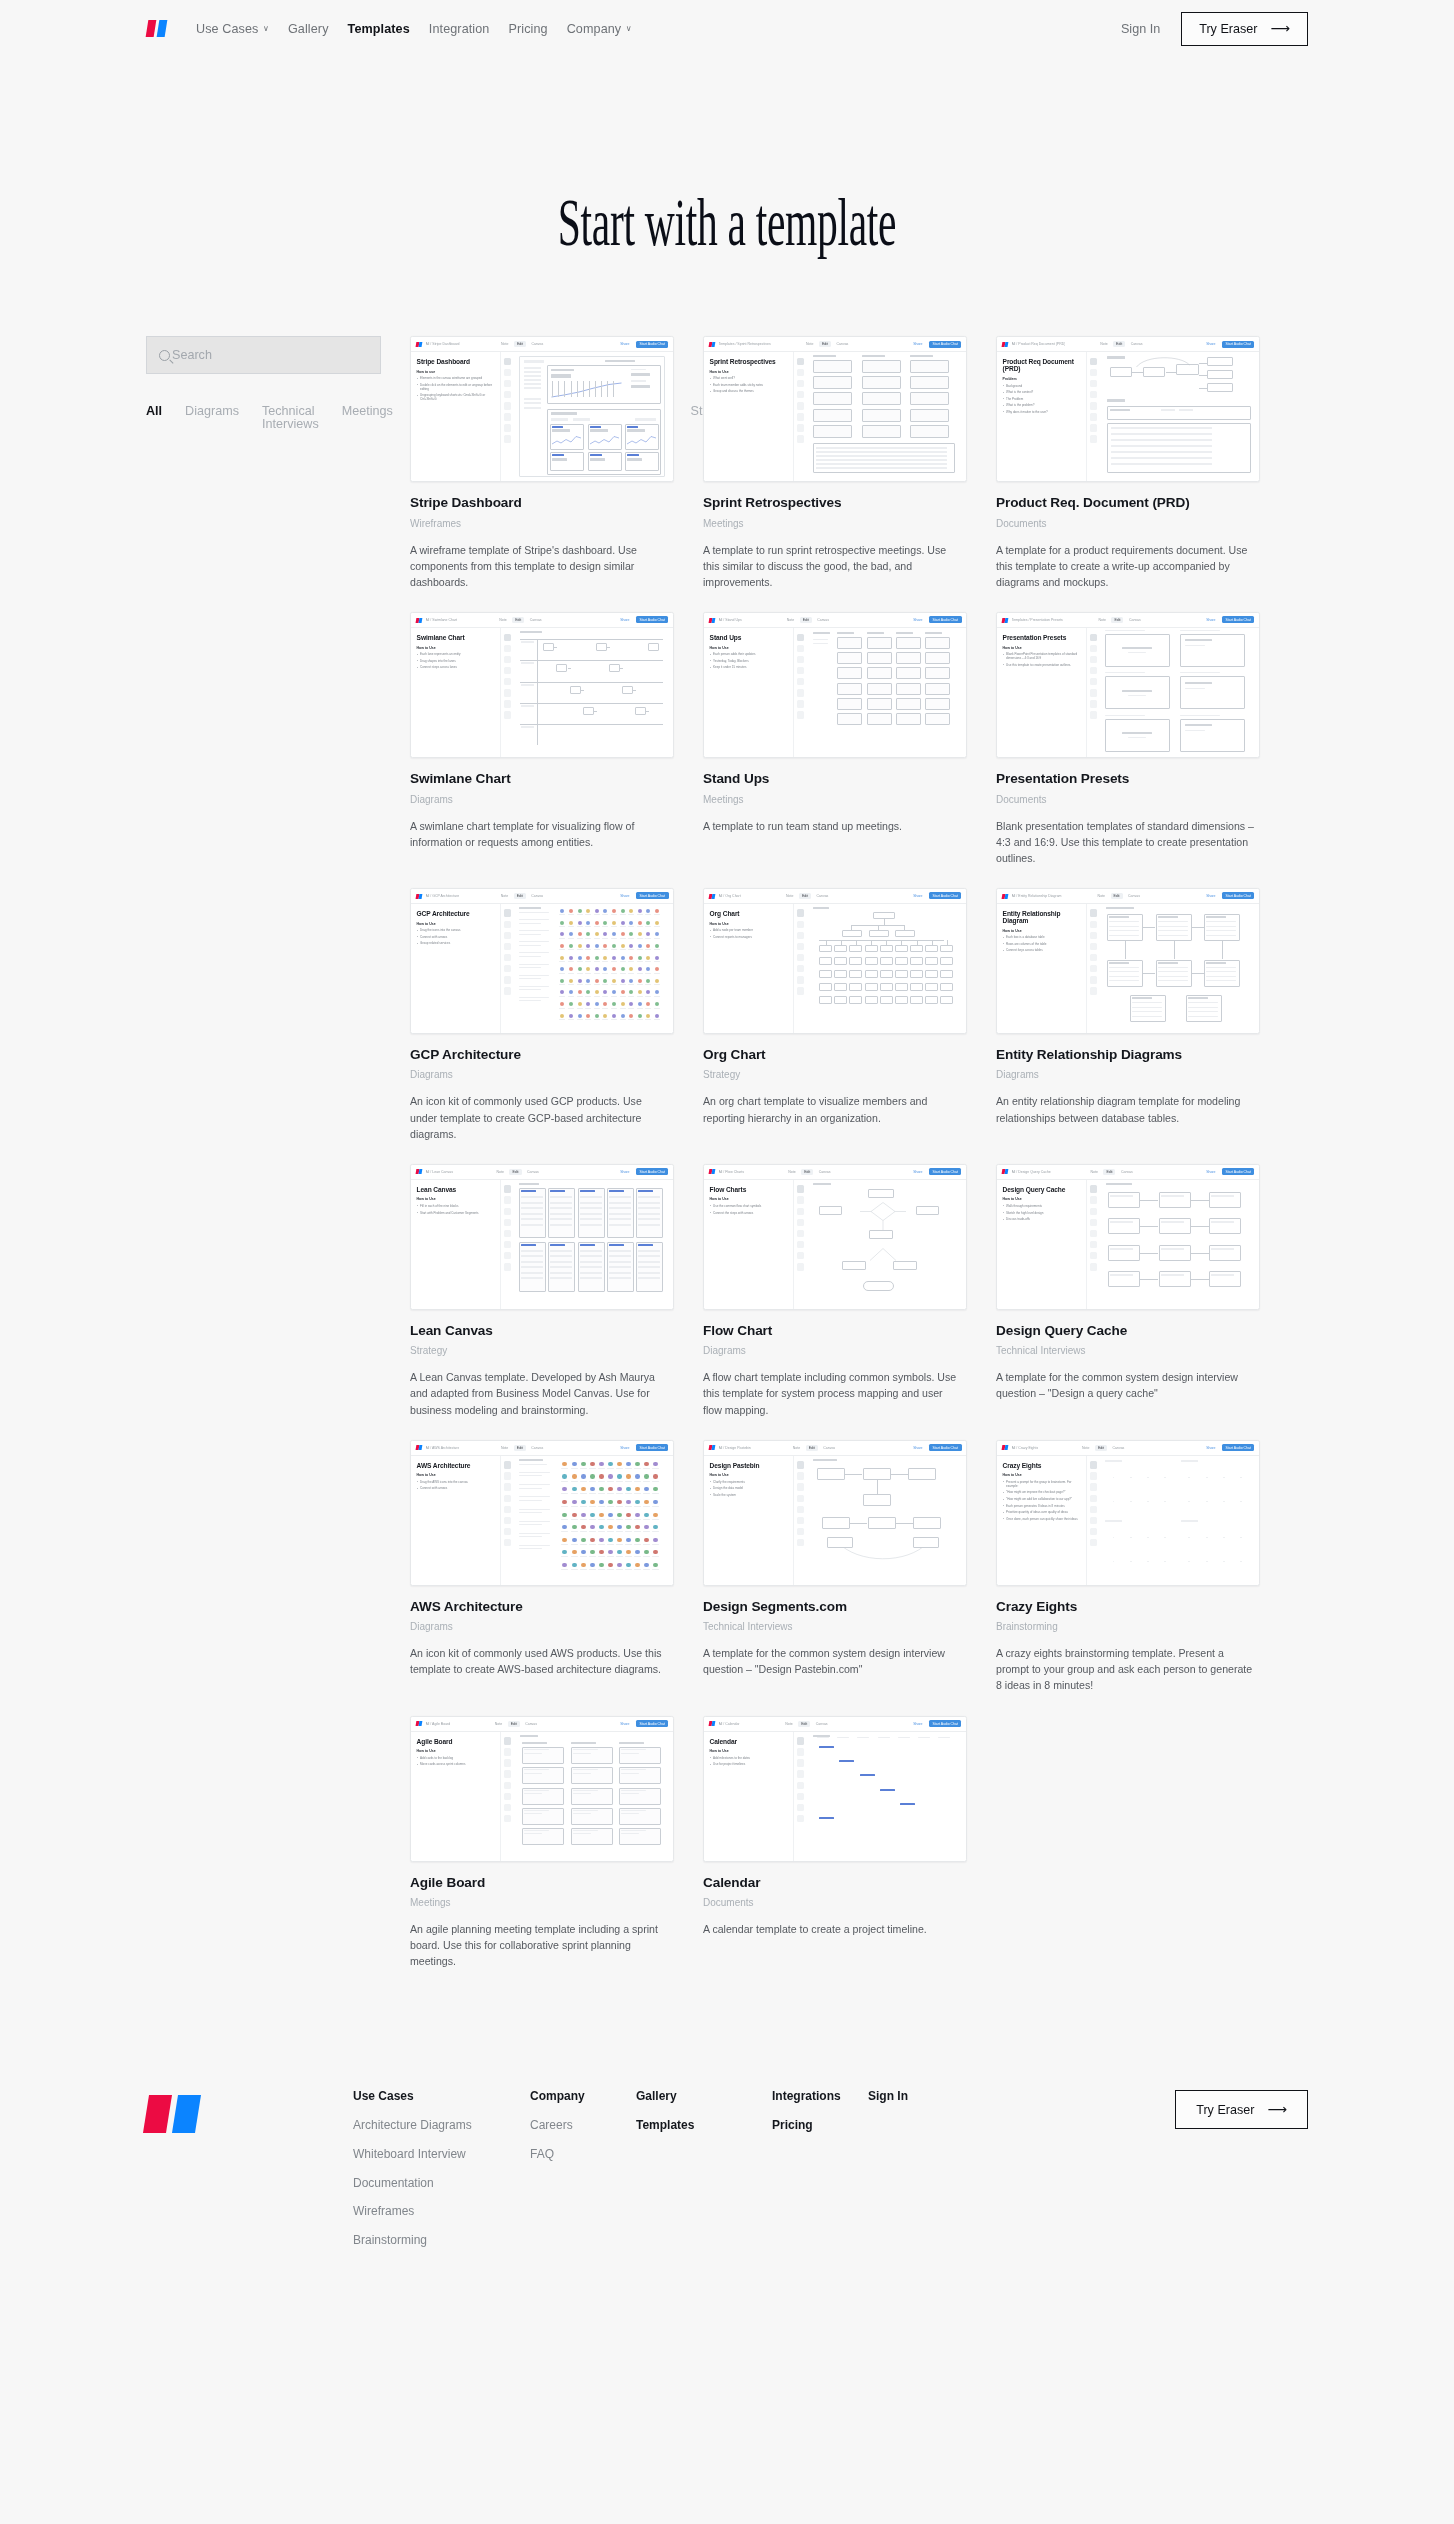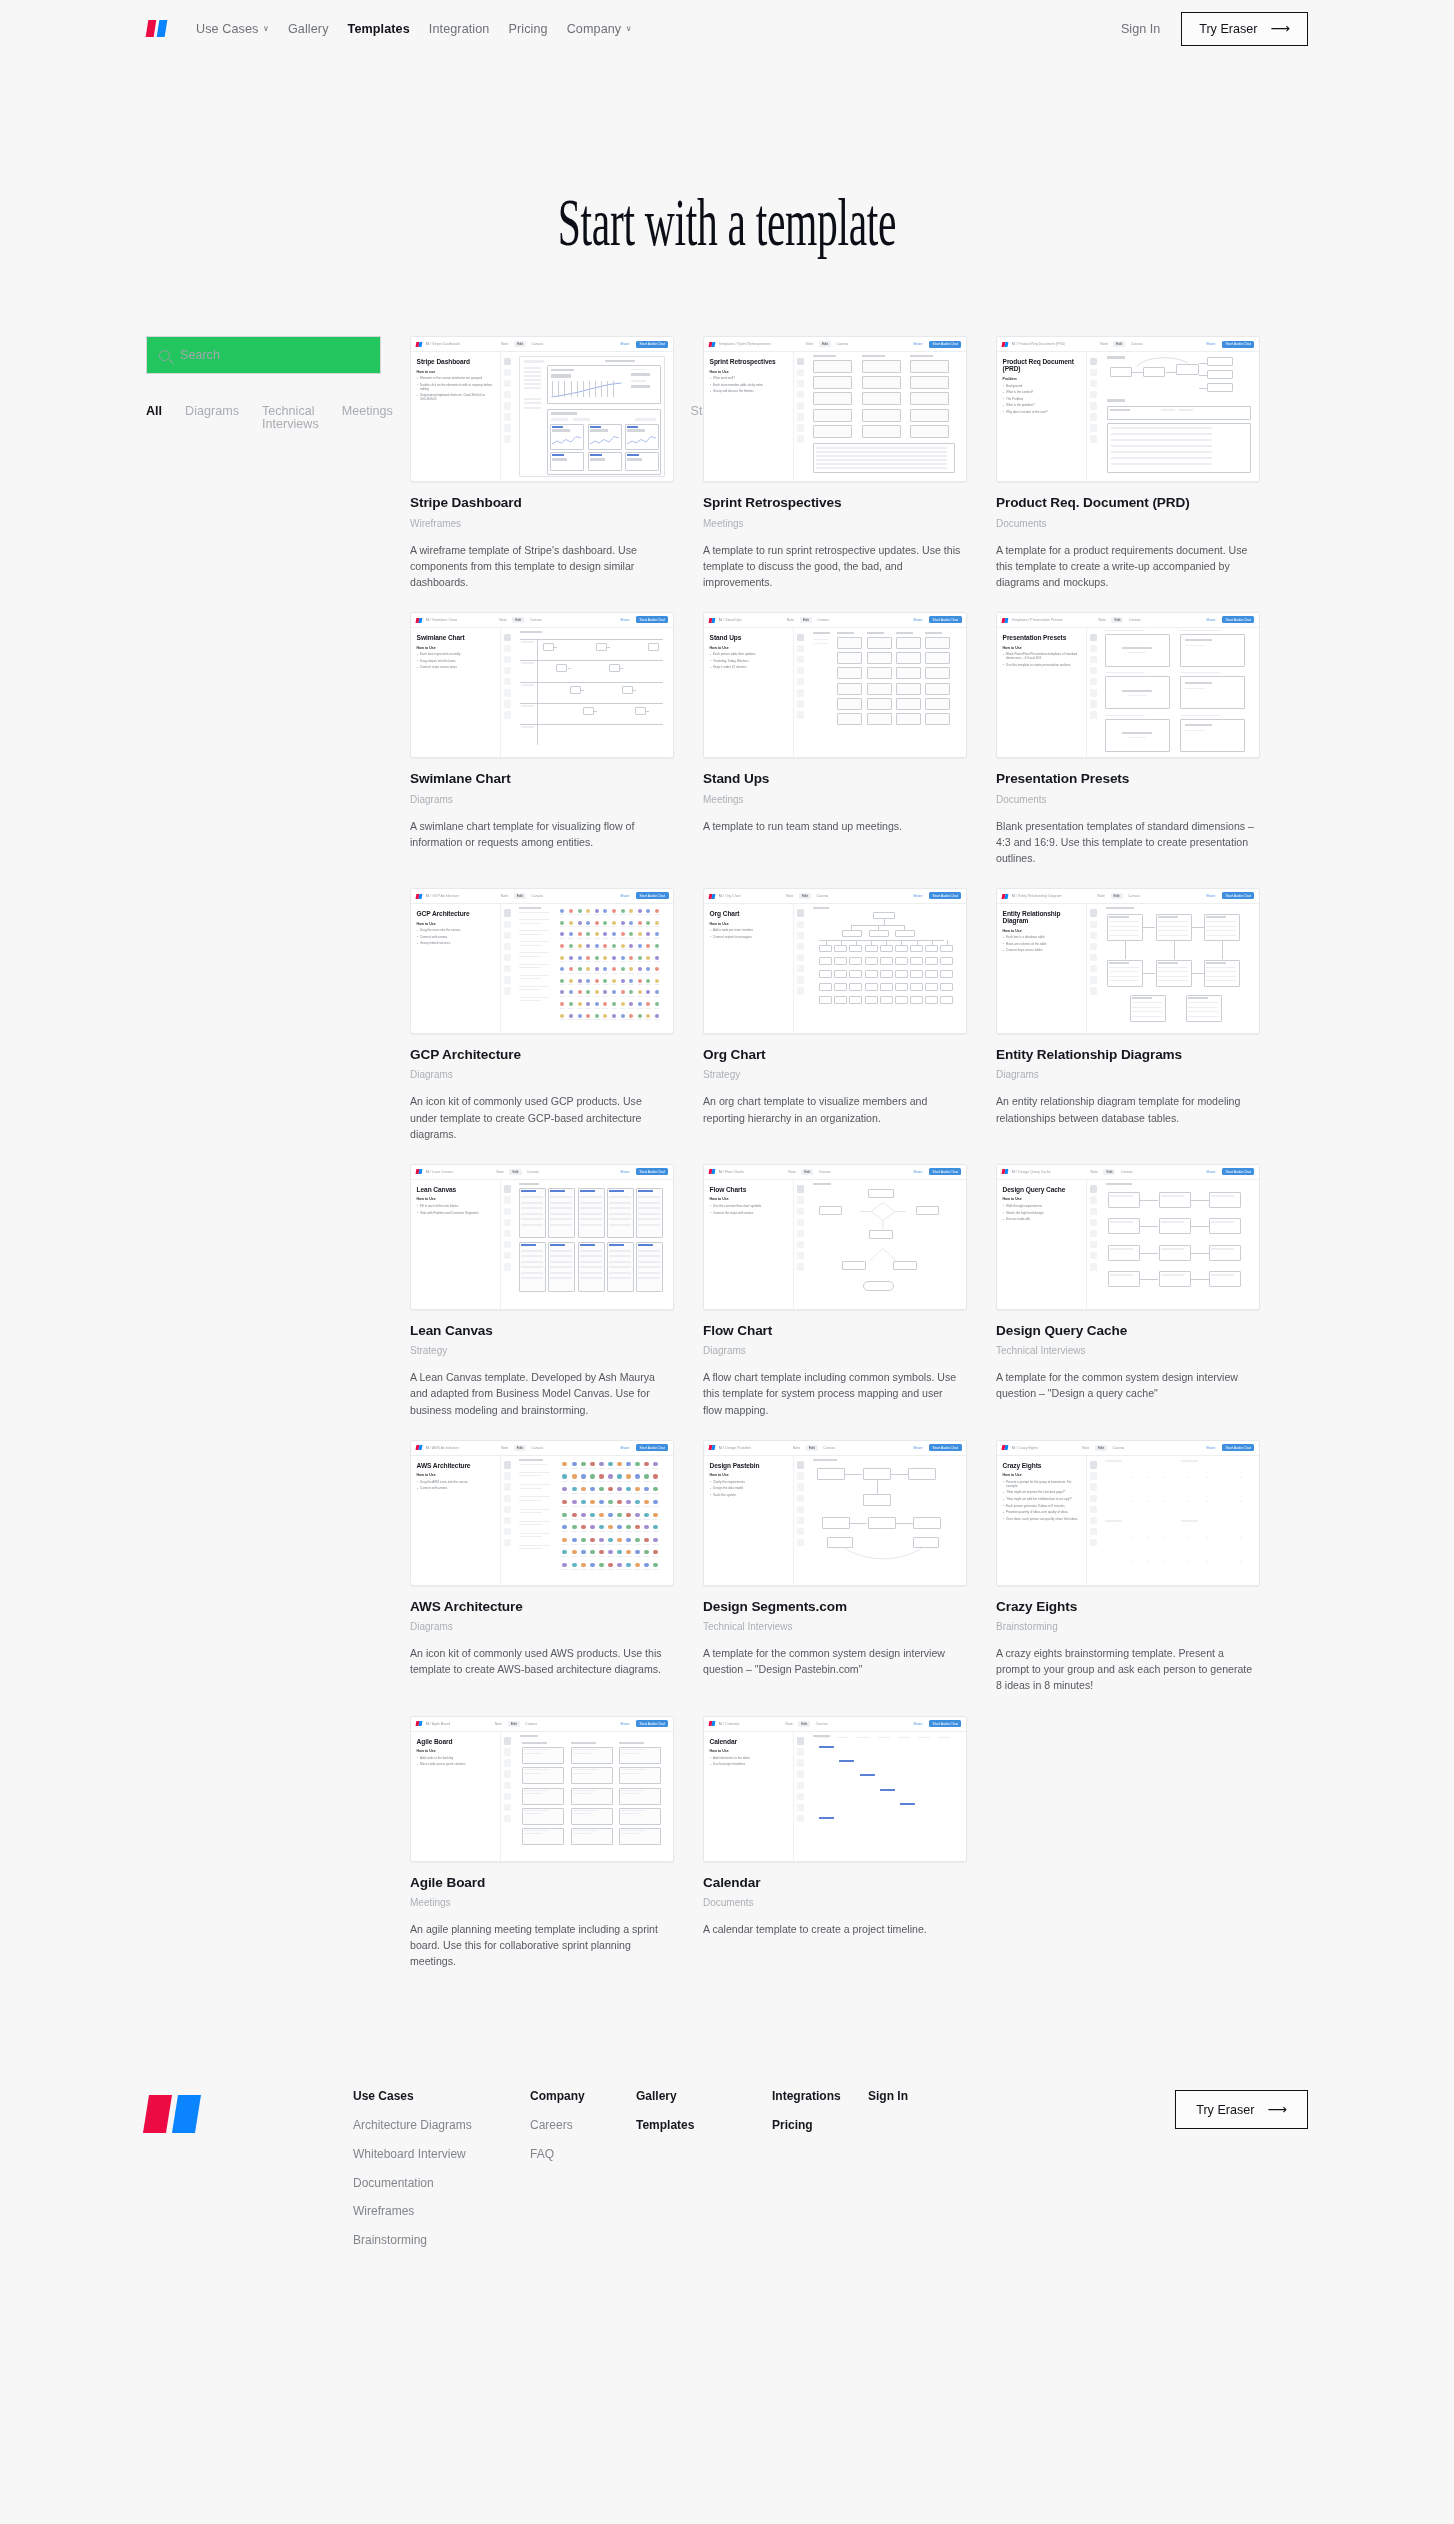--- a/index.html
+++ b/index.html
@@ -40,22 +40,22 @@
     position:absolute;left:1060px;top:241px;width:322px;height:305px;
     background-image:linear-gradient(to right,#ededed 0.5px,transparent 0.5px),
                      linear-gradient(to bottom,#ededed 0.5px,transparent 0.5px);
     background-size:37px 37px;
     z-index:1;pointer-events:none;
   }
   
   .wrap{position:relative;z-index:3;padding:0 146px;margin-top:80px;display:flex;gap:0;}
   .sidebar{width:235px;flex:none;}
   .search-box{
-    width:235px;height:38px;border:0.5px solid #d3d6da;background:#22c55e;
-    display:flex;align-items:center;gap:10px;padding:0 12px;
+    width:235px;height:38px;border:0.5px solid #d3d6da;background:#e5e5e5;
+    display:flex;align-items:center;gap:2px;padding:0 12px;
   }
   .search-ic{width:11px;height:11px;border:1px solid #9aa0a6;border-radius:50%;position:relative;flex:none;}
   .search-ic::after{content:"";position:absolute;right:-4px;bottom:-2.5px;width:4.5px;height:1px;background:#9aa0a6;transform:rotate(45deg);}
   .search-input{border:0;outline:0;background:transparent;font-size:12.6px;font-family:inherit;color:#3b3f46;width:100%;}
   .search-input::placeholder{color:#a3a8ae;}
   .filters{margin-top:31px;display:flex;flex-direction:row;gap:23px;}
   .filter{font-size:12.6px;color:#a8adb3;cursor:pointer;line-height:1;}
   .filter.active{color:#111318;font-weight:700;}
   .grid{
     margin-left:29px;display:grid;grid-template-columns:repeat(3,264px);
@@ -351,21 +351,21 @@
               <div class="bar " style="left:9px;top:99px;width:131px;height:1.5px;"></div>
               <div class="bar " style="left:9px;top:103px;width:131px;height:1.5px;"></div>
               <div class="bar " style="left:9px;top:107px;width:131px;height:1.5px;"></div>
               <div class="bar " style="left:9px;top:111px;width:131px;height:1.5px;"></div>
               <div class="bar " style="left:9px;top:115px;width:131px;height:1.5px;"></div>
             </div>
       </div>
     </div>
     <div class="c-name">Sprint Retrospectives</div>
     <div class="c-cat">Meetings</div>
-    <div class="c-desc">A template to run sprint retrospective updates. Use this template to discuss the good, the bad, and improvements.</div>
+    <div class="c-desc">A template to run sprint retrospective meetings. Use this similar to discuss the good, the bad, and improvements.</div>
   </div>
   <div class="card">
     <div class="thumb">
       <div class="t-top">
         <span class="t-logo">
               <i class="r"></i>
               <i class="b"></i>
             </span>
         <span class="t-crumb">All / Product Req Document (PRD)</span>
         <span class="t-tabs">

